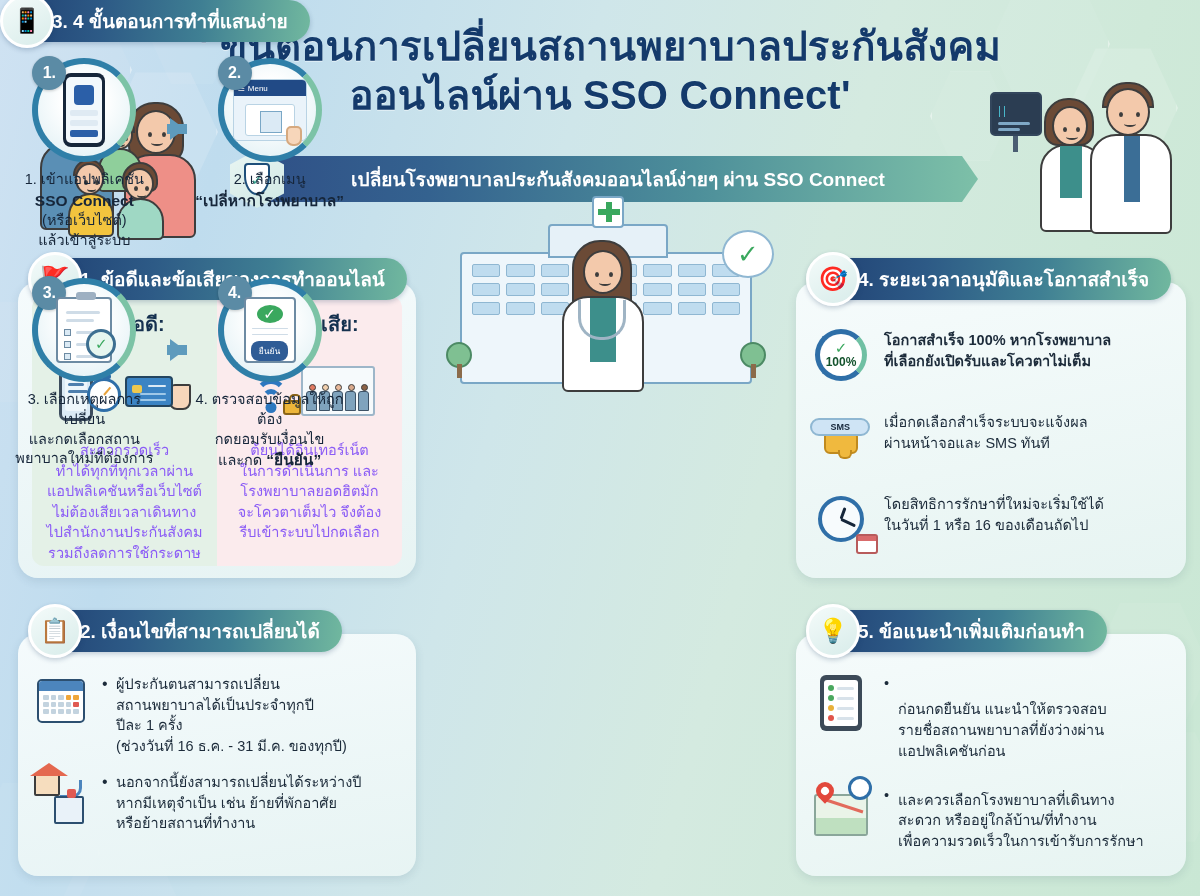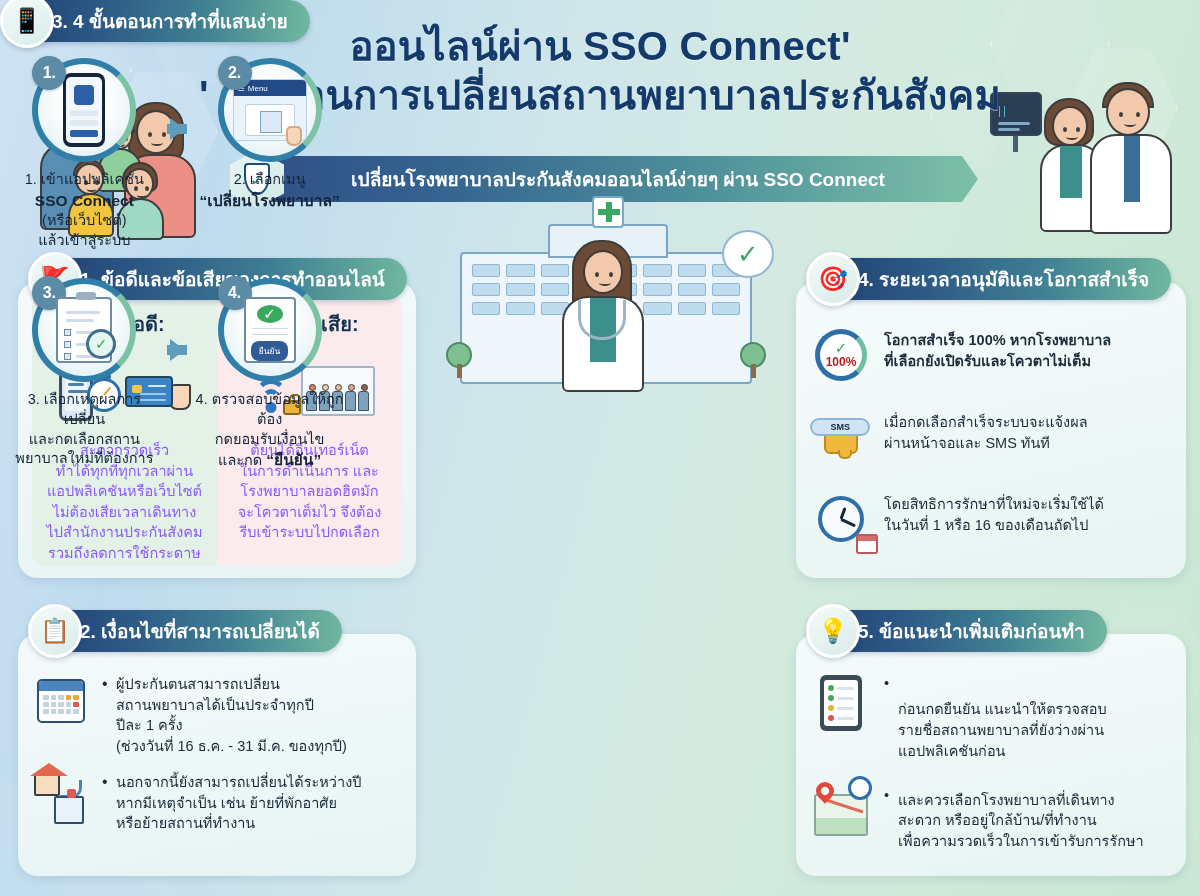--- a/index.html
+++ b/index.html
@@ -244,21 +244,21 @@
   .mock-doc .cbtn { margin-top:6px; background:#2f5c96; color:#fff; font-size:8.5px; padding:3px 8px; border-radius:8px; }
 
   
   #sec4 { left: 796px; top: 282px; width: 390px; height: 296px; }
   #sec5 { left: 796px; top: 634px; width: 390px; height: 242px; }
   .item-row { display:flex; gap:14px; align-items:flex-start; padding: 0 18px 0 16px; }
   .item-ic { flex: 0 0 58px; height: 58px; display:flex; align-items:center; justify-content:center; }
   .item-txt { flex:1; font-size:14.5px; line-height:1.44; color:#1c2b3a; padding-top:4px; }
   .ring100 { width:52px; height:52px; border-radius:50%; border:5px solid; border-color:#2f6fa8 #6fc0a3 #2f6fa8 #2f6fa8; display:flex; flex-direction:column; align-items:center; justify-content:center; background:#fff; }
   .ring100 .ck { color:#3aa85e; font-size:15px; font-weight:bold; line-height:.9; }
-  .ring100 .pc { font-size:12px; font-weight:bold; color:#b91c1c; }
+  .ring100 .pc { font-size:12px; font-weight:bold; color:#14532d; }
   .bell { width:34px; height:34px; background:#f0b93e; border:2px solid #c08a1e; border-radius:17px 17px 6px 6px; position:relative; }
   .bell::after { content:''; position:absolute; left:12px; bottom:-7px; width:10px; height:7px; background:#f0b93e; border:2px solid #c08a1e; border-top:0; border-radius:0 0 6px 6px; }
   .sms-bub { position:absolute; right:-14px; top:-4px; background:#cfe4f5; border:2px solid #8fb7d2; border-radius:12px; font-size:9px; font-weight:bold; color:#16263a; padding:2px 18px; }
   .clock { width:46px; height:46px; border-radius:50%; border:4px solid #2f6fa8; background:#f7fbfd; position:relative; }
   .clock .h, .clock .m { position:absolute; left:50%; bottom:50%; background:#16263a; transform-origin: bottom; border-radius:2px; }
   .clock .h { width:3px; height:12px; transform: translateX(-50%) rotate(20deg); }
   .clock .m { width:2.5px; height:16px; transform: translateX(-50%) rotate(115deg); }
   .mini-cal { position:absolute; right:-8px; bottom:-6px; width:22px; height:20px; background:#fff; border:2px solid #b85b5b; border-radius:3px; }
   .mini-cal .t { height:5px; background:#d96b6b; }
   .tablet { width:42px; height:56px; background:#3c4a58; border-radius:6px; padding:5px 4px; }
@@ -372,22 +372,22 @@
           <div class="eye" style="left:11px; top:22px;"></div>
           <div class="eye" style="left:28px; top:22px;"></div>
           <div class="smile" style="left:16px; top:31px;"></div>
         </div>
         <div class="body coat" style="left:-8px; top:50px; width:82px; height:100px;"></div>
         <div style="position:absolute; left:26px; top:52px; width:16px; height:66px; background:#3b6e96;"></div>
       </div>
     </div>
 
     <div class="title-wrap">
+      <div class="title-line">' ขั้นตอนการเปลี่ยนสถานพยาบาลประกันสังคม</div>
       <div class="title-line">ออนไลน์ผ่าน SSO Connect'</div>
-      <div class="title-line">' ขั้นตอนการเปลี่ยนสถานพยาบาลประกันสังคม</div>
     </div>
 
     <div class="banner">
       <div class="banner-bar">
         <div class="banner-text">เปลี่ยนโรงพยาบาลประกันสังคมออนไลน์ง่ายๆ ผ่าน SSO Connect</div>
       </div>
       <div class="banner-badge">
         <div class="shield">
             <span class="chk">✓</span>
           </div>
@@ -626,21 +626,21 @@
             <div class="mock-win">
               <div class="bar">☰ <span>Menu</span></div>
               <div class="card">
                   <div class="hb"></div>
                 </div>
               <div class="pointer"></div>
             </div>
           </div>
           <div class="step-caption">
             <div>2. เลือกเมนู</div>
-            <div class="b">“เปลี่ยนโรงพยาบาล”</div>
+            <div class="b">“เปลี่หากโรงพยาบาล”</div>
           </div>
         </div>
       </div>
 
       <div class="step-row" style="margin-top:28px;">
         <div class="step-cell">
           <div class="step-circle">
             <div class="step-num">3.</div>
             <div class="mock-clip">
               <div class="hd"></div>

